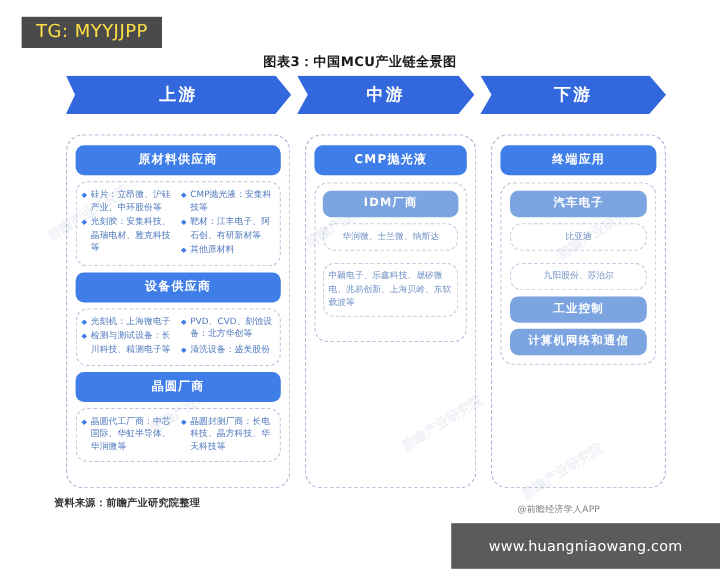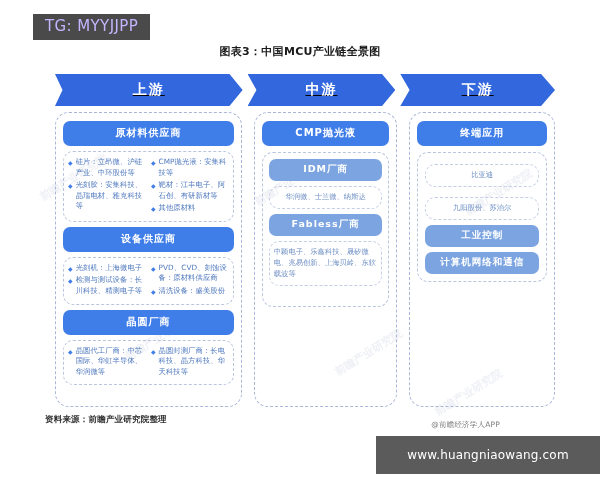--- a/index.html
+++ b/index.html
@@ -3,38 +3,37 @@
 <meta charset="utf-8">
 <style>
   html,body{margin:0;padding:0;}
   body{
     width:600px;height:480px;
     background:#ffffff;
     font-family:"DejaVu Sans","Liberation Sans",sans-serif;
     position:relative;overflow:hidden;
   }
   .tg-badge{
-    position:absolute;left:33px;top:14px;
-    background:#4a4a4a;color:#c4b5fd;
+    position:absolute;left:18px;top:14px;
+    background:#4a4a4a;color:#fde047;
     font-size:15px;letter-spacing:.4px;
     padding:5px 12px 6px 12px;
     line-height:1;
   }
   .chart-title{
     position:absolute;left:0;top:44px;width:600px;
     text-align:center;
     font-size:11px;font-weight:bold;color:#1a1a1a;
     letter-spacing:.3px;
   }
   
   .arrow-row{
-    position:absolute;left:55px;top:74px;
+    position:absolute;left:55px;top:63px;
     width:500px;height:38px;
     display:flex;
-    text-decoration:underline;
   }
   .arrow{
     position:relative;height:32px;
     background:#3267de;
     display:flex;align-items:center;justify-content:center;
     color:#ffffff;font-size:14px;font-weight:bold;letter-spacing:2px;
     margin-right:5px;
   }
   .arrow:last-child{margin-right:0;}
   .arrow.up{width:188px;
@@ -217,21 +216,21 @@
             <span class="btxt">光刻机：上海微电子</span>
           </div>
           <div class="bitem">
             <span class="dia">◆</span>
             <span class="btxt">检测与测试设备：长川科技、精测电子等</span>
           </div>
         </div>
         <div class="bcol">
           <div class="bitem">
             <span class="dia">◆</span>
-            <span class="btxt">PVD、CVD、刻蚀设备：原材料供应商</span>
+            <span class="btxt">PVD、CVD、刻蚀设备：北方华创等</span>
           </div>
           <div class="bitem">
             <span class="dia">◆</span>
             <span class="btxt">清洗设备：盛美股份</span>
           </div>
         </div>
       </div>
     </div>
 
     <div class="sp"></div>
@@ -258,31 +257,31 @@
   <div class="col mid">
     <div class="pill">CMP抛光液</div>
 
     <div class="mid-inner">
       <div class="pill light">IDM厂商</div>
       <div class="dashbox inner">
         <div class="plain">华润微、士兰微、纳斯达</div>
       </div>
 
       <div class="sp"></div>
-      <div class="pill light">Fabless厂商</div>
       <div class="dashbox inner">
         <div class="plain left">中颖电子、乐鑫科技、晟矽微电、兆易创新、上海贝岭、东软载波等</div>
       </div>
     </div>
   </div>
 
   <div class="col down">
     <div class="pill">终端应用</div>
 
     <div class="down-inner">
+      <div class="pill light">汽车电子</div>
       <div class="dashbox inner">
         <div class="plain">比亚迪</div>
       </div>
 
       <div class="sp"></div>
       <div class="dashbox inner">
         <div class="plain">九阳股份、苏泊尔</div>
       </div>
 
       <div class="sp"></div>

